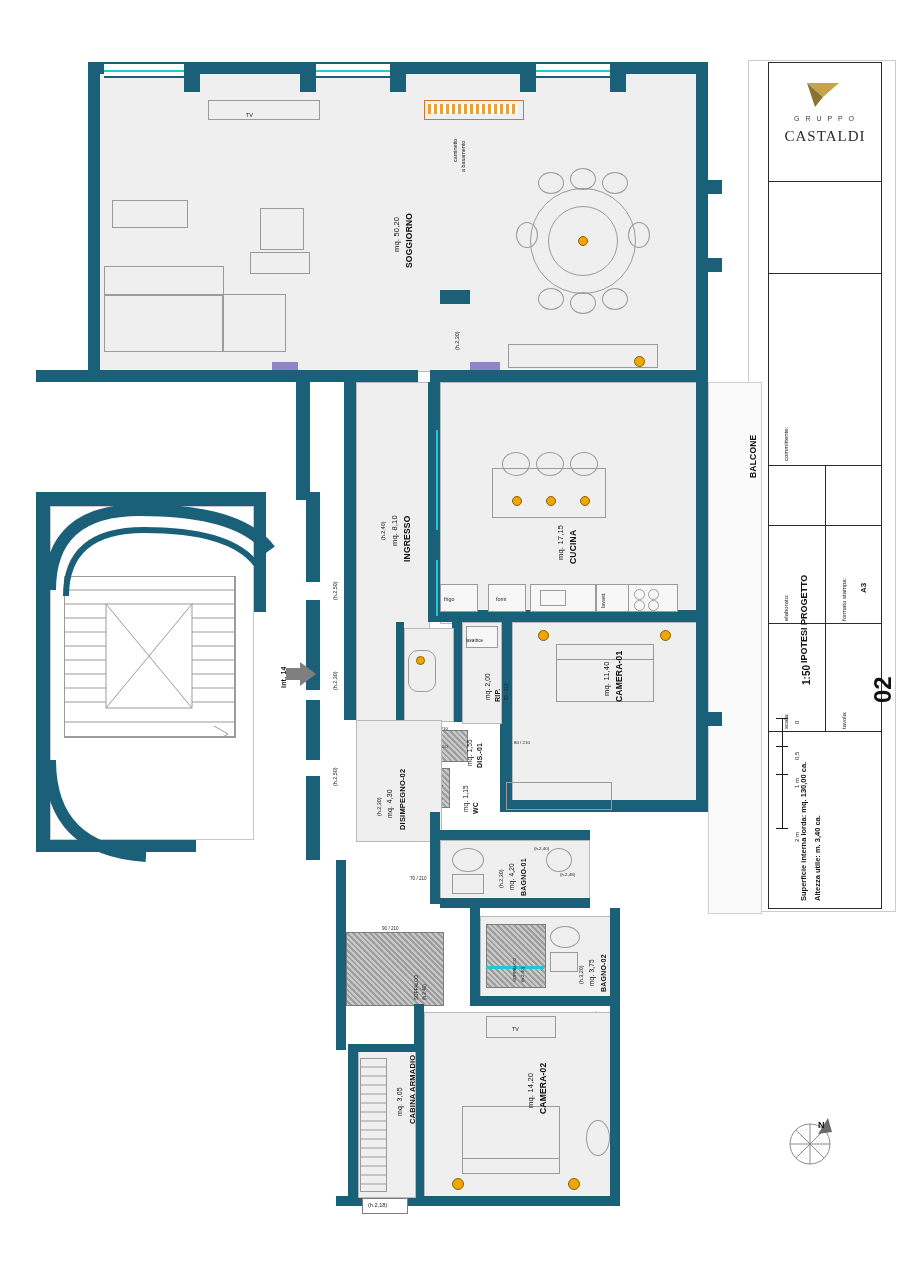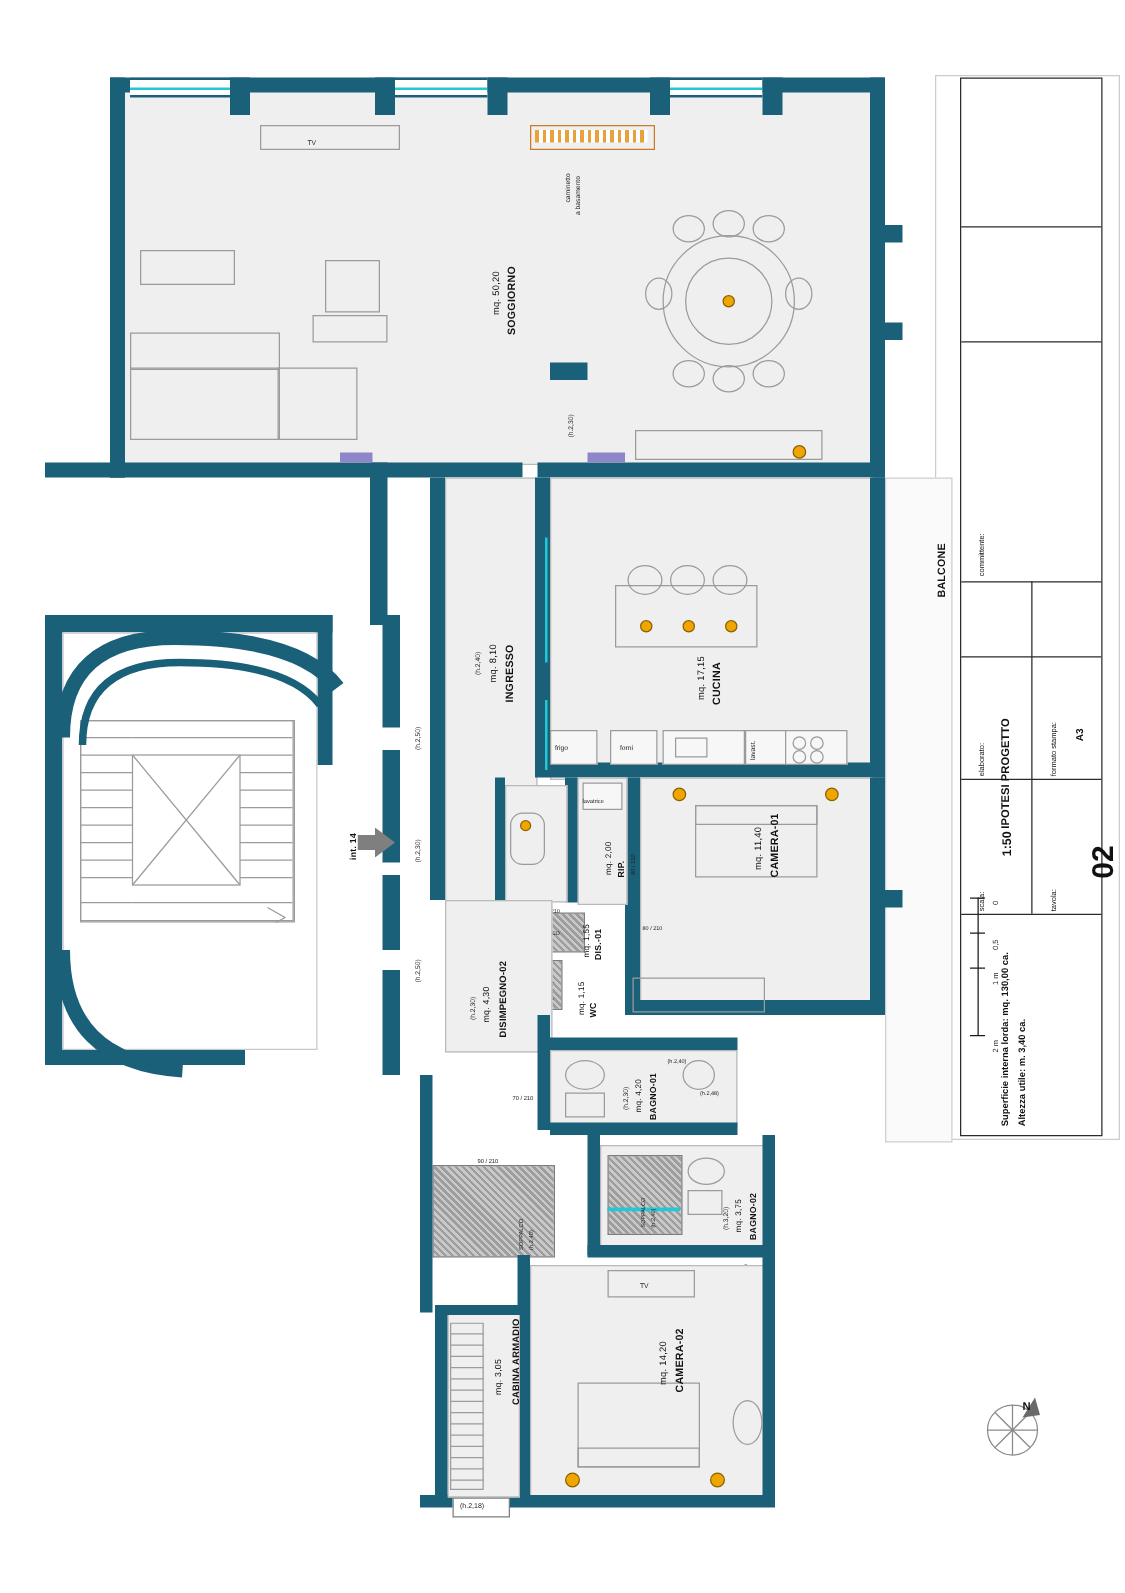--- a/index.html
+++ b/index.html
@@ -318,20 +318,28 @@
       <line x1="0" y1="117" x2="27" y2="117"></line>
         <line x1="0" y1="126" x2="27" y2="126"></line>
     </g>
   </svg>
   <div class="lbl b rot" style="left:408px;top:1124px;font-size:7.5px;">CABINA ARMADIO</div>
   <div class="lbl rot" style="left:396px;top:1116px;font-size:7px;">mq. 3,05</div>
   <div class="sheet" style="left:362px;top:1198px;width:44px;height:14px;border-color:#7d7d7d;background:#fff;"></div>
   <div class="tiny" style="left:368px;top:1202px;font-size:5.6px;">(h.2,18)</div>
 
   <div class="titleblock">
+    <div class="logo">
+      <svg width="112" height="118" viewBox="0 0 112 118">
+        <polygon points="38,20 70,20 54,34" fill="#c7a34a"></polygon>
+        <polygon points="38,20 54,34 46,44" fill="#8a7430"></polygon>
+        <text x="56" y="58" font-family="Liberation Sans, sans-serif" font-size="7" fill="#3a3a3a" text-anchor="middle" letter-spacing="2">G R U P P O</text>
+        <text x="56" y="78" font-family="Liberation Serif, serif" font-size="15" fill="#2b2b2b" text-anchor="middle" letter-spacing="1">CASTALDI</text>
+      </svg>
+    </div>
     <div class="tbrow" style="top:118px;height:0;border-bottom:1px solid #2b2b2b;"></div>
     <div class="tbrow" style="top:210px;height:0;"></div>
     <div class="tbrow" style="top:402px;height:0;"></div>
     <div class="tbrow" style="top:462px;height:0;"></div>
     <div class="tbrow" style="top:560px;height:0;"></div>
     <div class="tbrow" style="top:668px;height:0;"></div>
     <div style="position:absolute;left:56px;top:402px;width:1px;height:266px;background:#2b2b2b;"></div>
 
     <div class="tbtxt" style="left:14px;top:398px;font-size:6px;">committente:</div>
     <div class="tbtxt" style="left:14px;top:558px;font-size:6px;">elaborato:</div>

